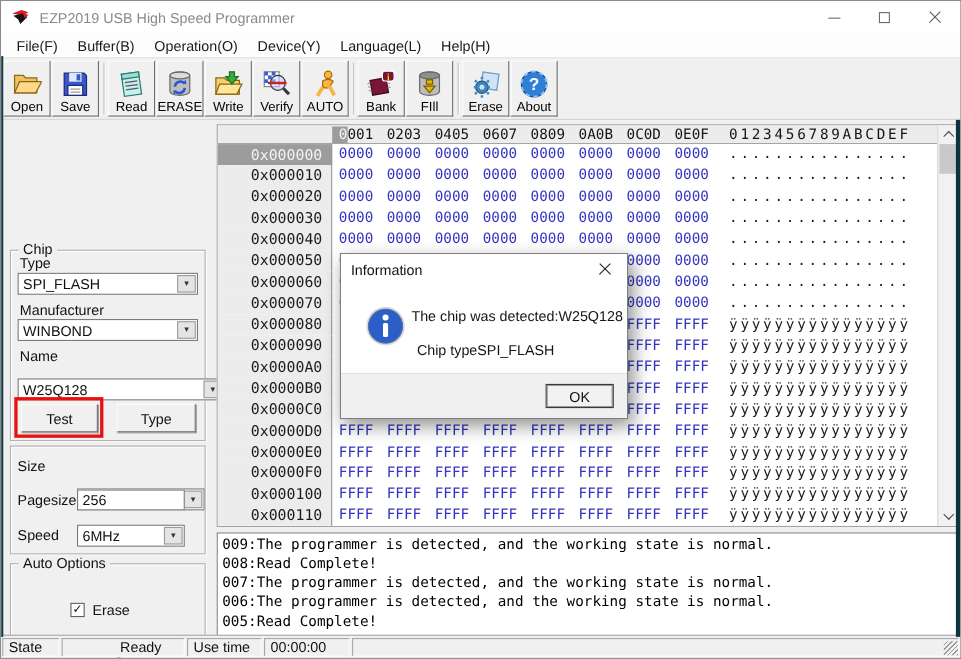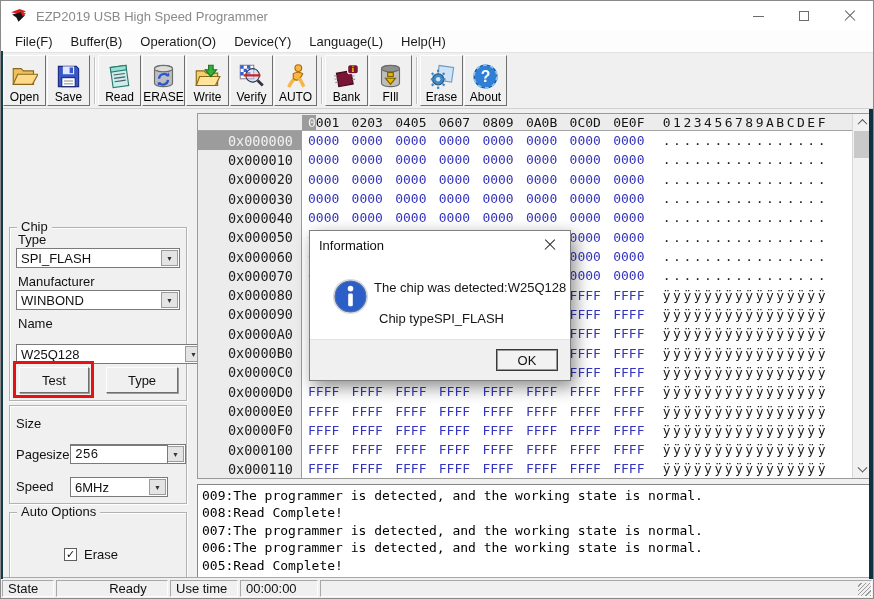--- a/index.html
+++ b/index.html
@@ -277,21 +277,21 @@
       <div class="btn" style="left:96px;top:139px;width:72px;height:26px;">Type</div>
     </div>
 
     <div class="groupbox" style="left:8px;top:296px;width:178px;height:99px;">
       <span class="fld-label" style="left:6px;top:10px;">Size</span>
       <div class="combo" style="left:60px;top:23px;width:116px;margin-top:15px;">
         <span class="combo-value">16MB</span>
         <span class="combo-arrow">▼</span>
       </div>
       <span class="fld-label" style="left:6px;top:41px;">Pagesize</span>
-      <div class="textinput" style="left:60px;top:39px;width:98px;font-family:Liberation Mono, monospace;">256</div>
+      <div class="textinput" style="left:60px;top:39px;width:98px;">256</div>
       <span class="fld-label" style="left:6px;top:73px;">Speed</span>
       <div class="combo" style="left:60px;top:71px;width:98px;">
         <span class="combo-value">6MHz</span>
         <span class="combo-arrow">▼</span>
       </div>
     </div>
 
     <div class="groupbox" style="left:8px;top:403px;width:178px;height:168px;">
       <span class="gb-title">Auto Options</span>
       <div>

